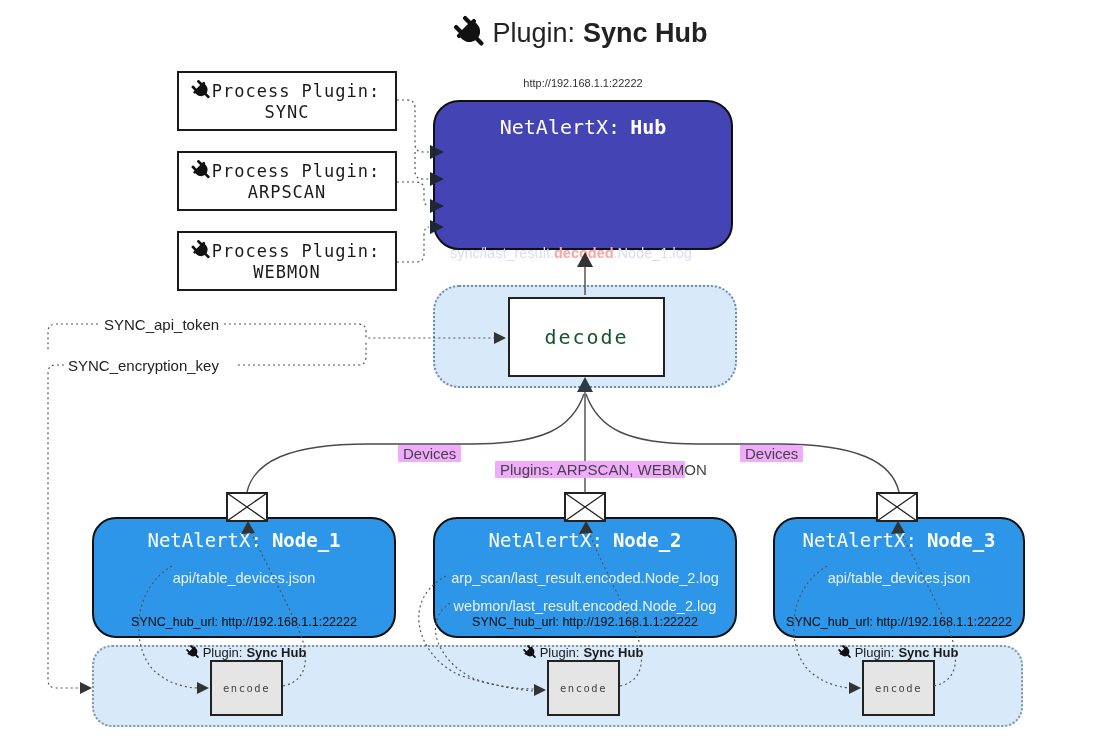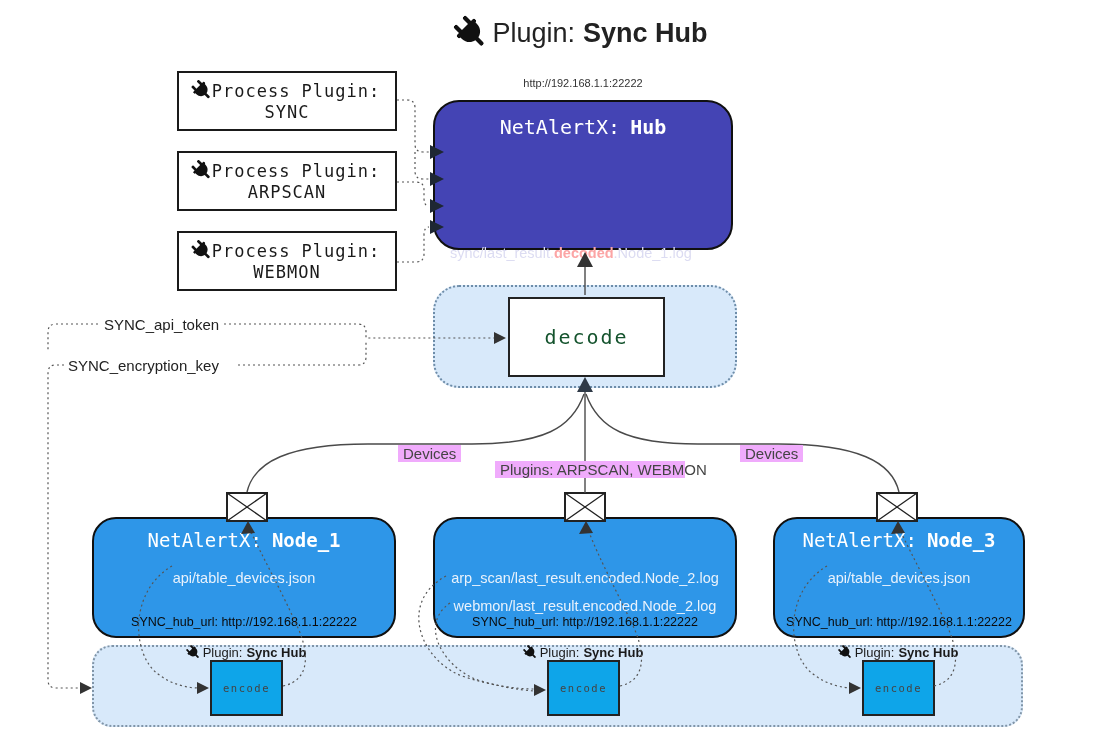--- a/index.html
+++ b/index.html
@@ -62,21 +62,21 @@
   
   .env{top:492px;z-index:3;line-height:0;}
   .env1{left:226px}.env2{left:564px}.env3{left:876px}
 
   
   .band{left:92px;top:645px;width:931px;height:82px;box-sizing:border-box;border:2px dotted #8095a8;border-radius:20px;
         background:var(--panel_fill,#D8E9FA);z-index:0;}
   .enc-label{top:645px;width:160px;display:flex;align-items:center;justify-content:center;gap:4px;font-size:13px;color:#1a1a1a;z-index:2;}
   .enc-label .t-name{font-weight:700;}
   .encl1{left:167px}.encl2{left:504px}.encl3{left:819px}
-  .enc-box{top:660px;width:73px;height:56px;box-sizing:border-box;border:2px solid #222;background:#0ea5e9;z-index:2;
+  .enc-box{top:660px;width:73px;height:56px;box-sizing:border-box;border:2px solid #222;background:#e5e5e5;z-index:2;
         display:flex;align-items:center;justify-content:center;font-size:10.5px;letter-spacing:1.5px;color:#444;}
   .encb1{left:210px}.encb2{left:547px}.encb3{left:862px}
 
   
   .overlay{left:0;top:0;z-index:5;pointer-events:none;}
   .solid{fill:none;stroke:#4a4a4a;stroke-width:1.4px;}
   .dot{fill:none;stroke:#555;stroke-width:1.2px;stroke-dasharray:2 3;}
   .ah{fill:#333;}
   .ah-dark{fill:#2f3a47;}
   .ah-hub{fill:#1e2733;}
@@ -155,20 +155,23 @@
   <div class="abs node node1">
     <div class="node-title mono">
       <span>NetAlertX:</span><span class="t-name">Node_1</span>
     </div>
     <div class="files">
       <div class="file-line">api/table_devices.json</div>
     </div>
     <div class="node-hub-url">SYNC_hub_url: http://192.168.1.1:22222</div>
   </div>
   <div class="abs node node2">
+    <div class="node-title mono">
+      <span>NetAlertX:</span><span class="t-name">Node_2</span>
+    </div>
     <div class="files">
       <div class="file-line">arp_scan/last_result.encoded.Node_2.log</div>
       <div class="file-line">webmon/last_result.encoded.Node_2.log</div>
     </div>
     <div class="node-hub-url">SYNC_hub_url: http://192.168.1.1:22222</div>
   </div>
   <div class="abs node node3">
     <div class="node-title mono">
       <span>NetAlertX:</span><span class="t-name">Node_3</span>
     </div>

